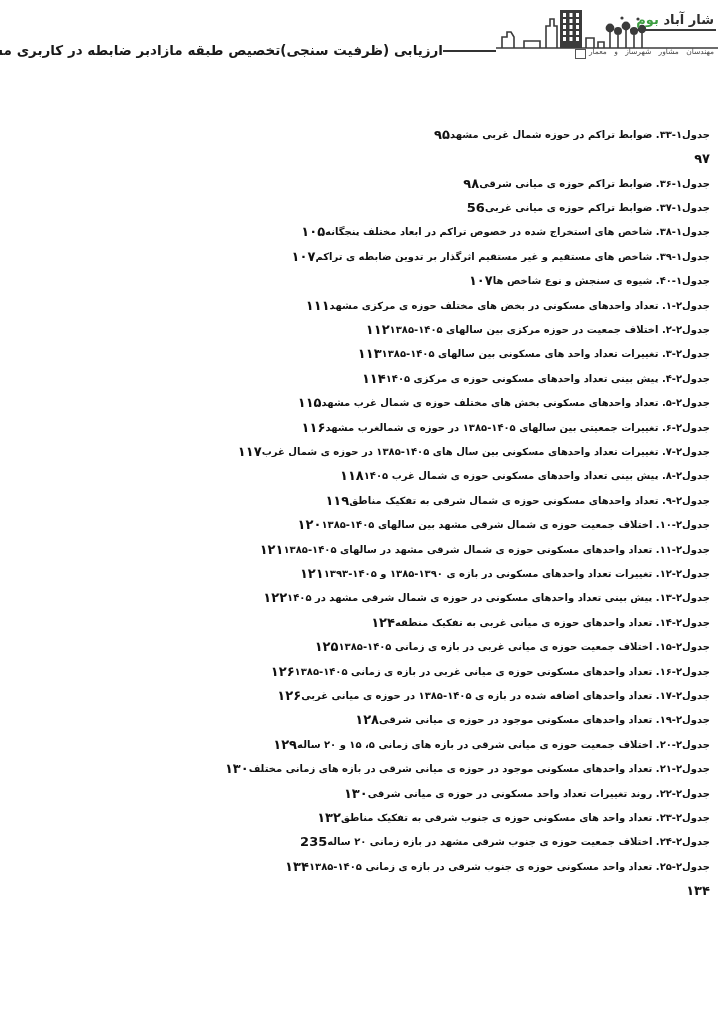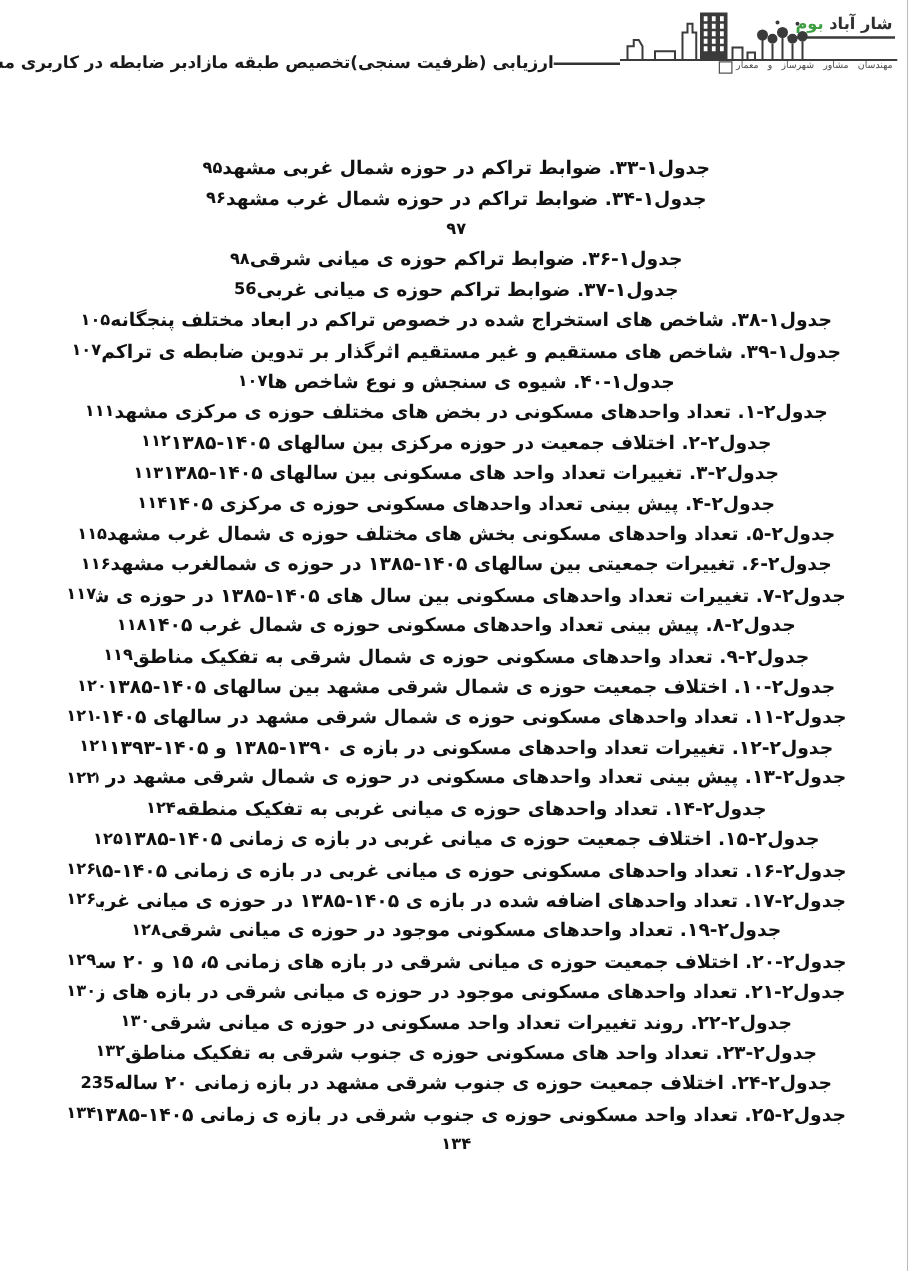--- a/index.html
+++ b/index.html
@@ -28,28 +28,28 @@
     position:absolute; top:42px; right:283px; direction:rtl; white-space:nowrap;
     font-size:13.5px; font-weight:bold; color:#1a1a1a;
   }
   .rule{
     position:absolute; top:50px; left:443px; width:53px; height:0;
     border-top:2px solid #333;
   }
   
   .toc{position:absolute; top:122px; left:0; right:0;}
   .toc-row{
-    height:24.42px; display:flex; align-items:center; justify-content:center;
+    height:24.42px; display:flex; align-items:center; justify-content:flex-end;
     direction:ltr; padding:0 16px 0 20px;
   }
   .toc-page-num{
     font-size:13px; font-weight:bold; color:#111; flex:0 0 auto; direction:ltr;
   }
   .toc-text{
-    font-size:15px; font-weight:bold; color:#111; direction:rtl; text-align:right;
+    font-size:10px; font-weight:bold; color:#111; direction:rtl; text-align:right;
     white-space:nowrap; flex:0 0 auto; max-width:600px; overflow:hidden;
   }
 </style>
 </head>
 <body>
 
 <div class="page">
 
   <div>
     <svg class="skyline" viewBox="0 0 222 44" fill="none" stroke="#3b3b3b" stroke-width="1.6">
@@ -104,24 +104,20 @@
 
   <div class="report-title">ارزیابی (ظرفیت سنجی)تخصیص طبقه مازادبر ضابطه در کاربری مسکونی</div>
   <div class="rule"></div>
 
   <div class="toc">
       <div class="toc-row">
         <span class="toc-page-num">۹۵</span>
         <span class="toc-text">جدول۱-۳۳. ضوابط تراکم در حوزه شمال غربی مشهد</span>
       </div>
       <div class="toc-row">
-        <span class="toc-page-num">۹۶</span>
-        <span class="toc-text">جدول۱-۳۴. ضوابط تراکم در حوزه شمال غرب مشهد</span>
-      </div>
-      <div class="toc-row">
         <span class="toc-page-num">۹۷</span>
       </div>
       <div class="toc-row">
         <span class="toc-page-num">۹۸</span>
         <span class="toc-text">جدول۱-۳۶. ضوابط تراکم حوزه ی میانی شرقی</span>
       </div>
       <div class="toc-row">
         <span class="toc-page-num">56</span>
         <span class="toc-text">جدول۱-۳۷. ضوابط تراکم حوزه ی میانی غربی</span>
       </div>

